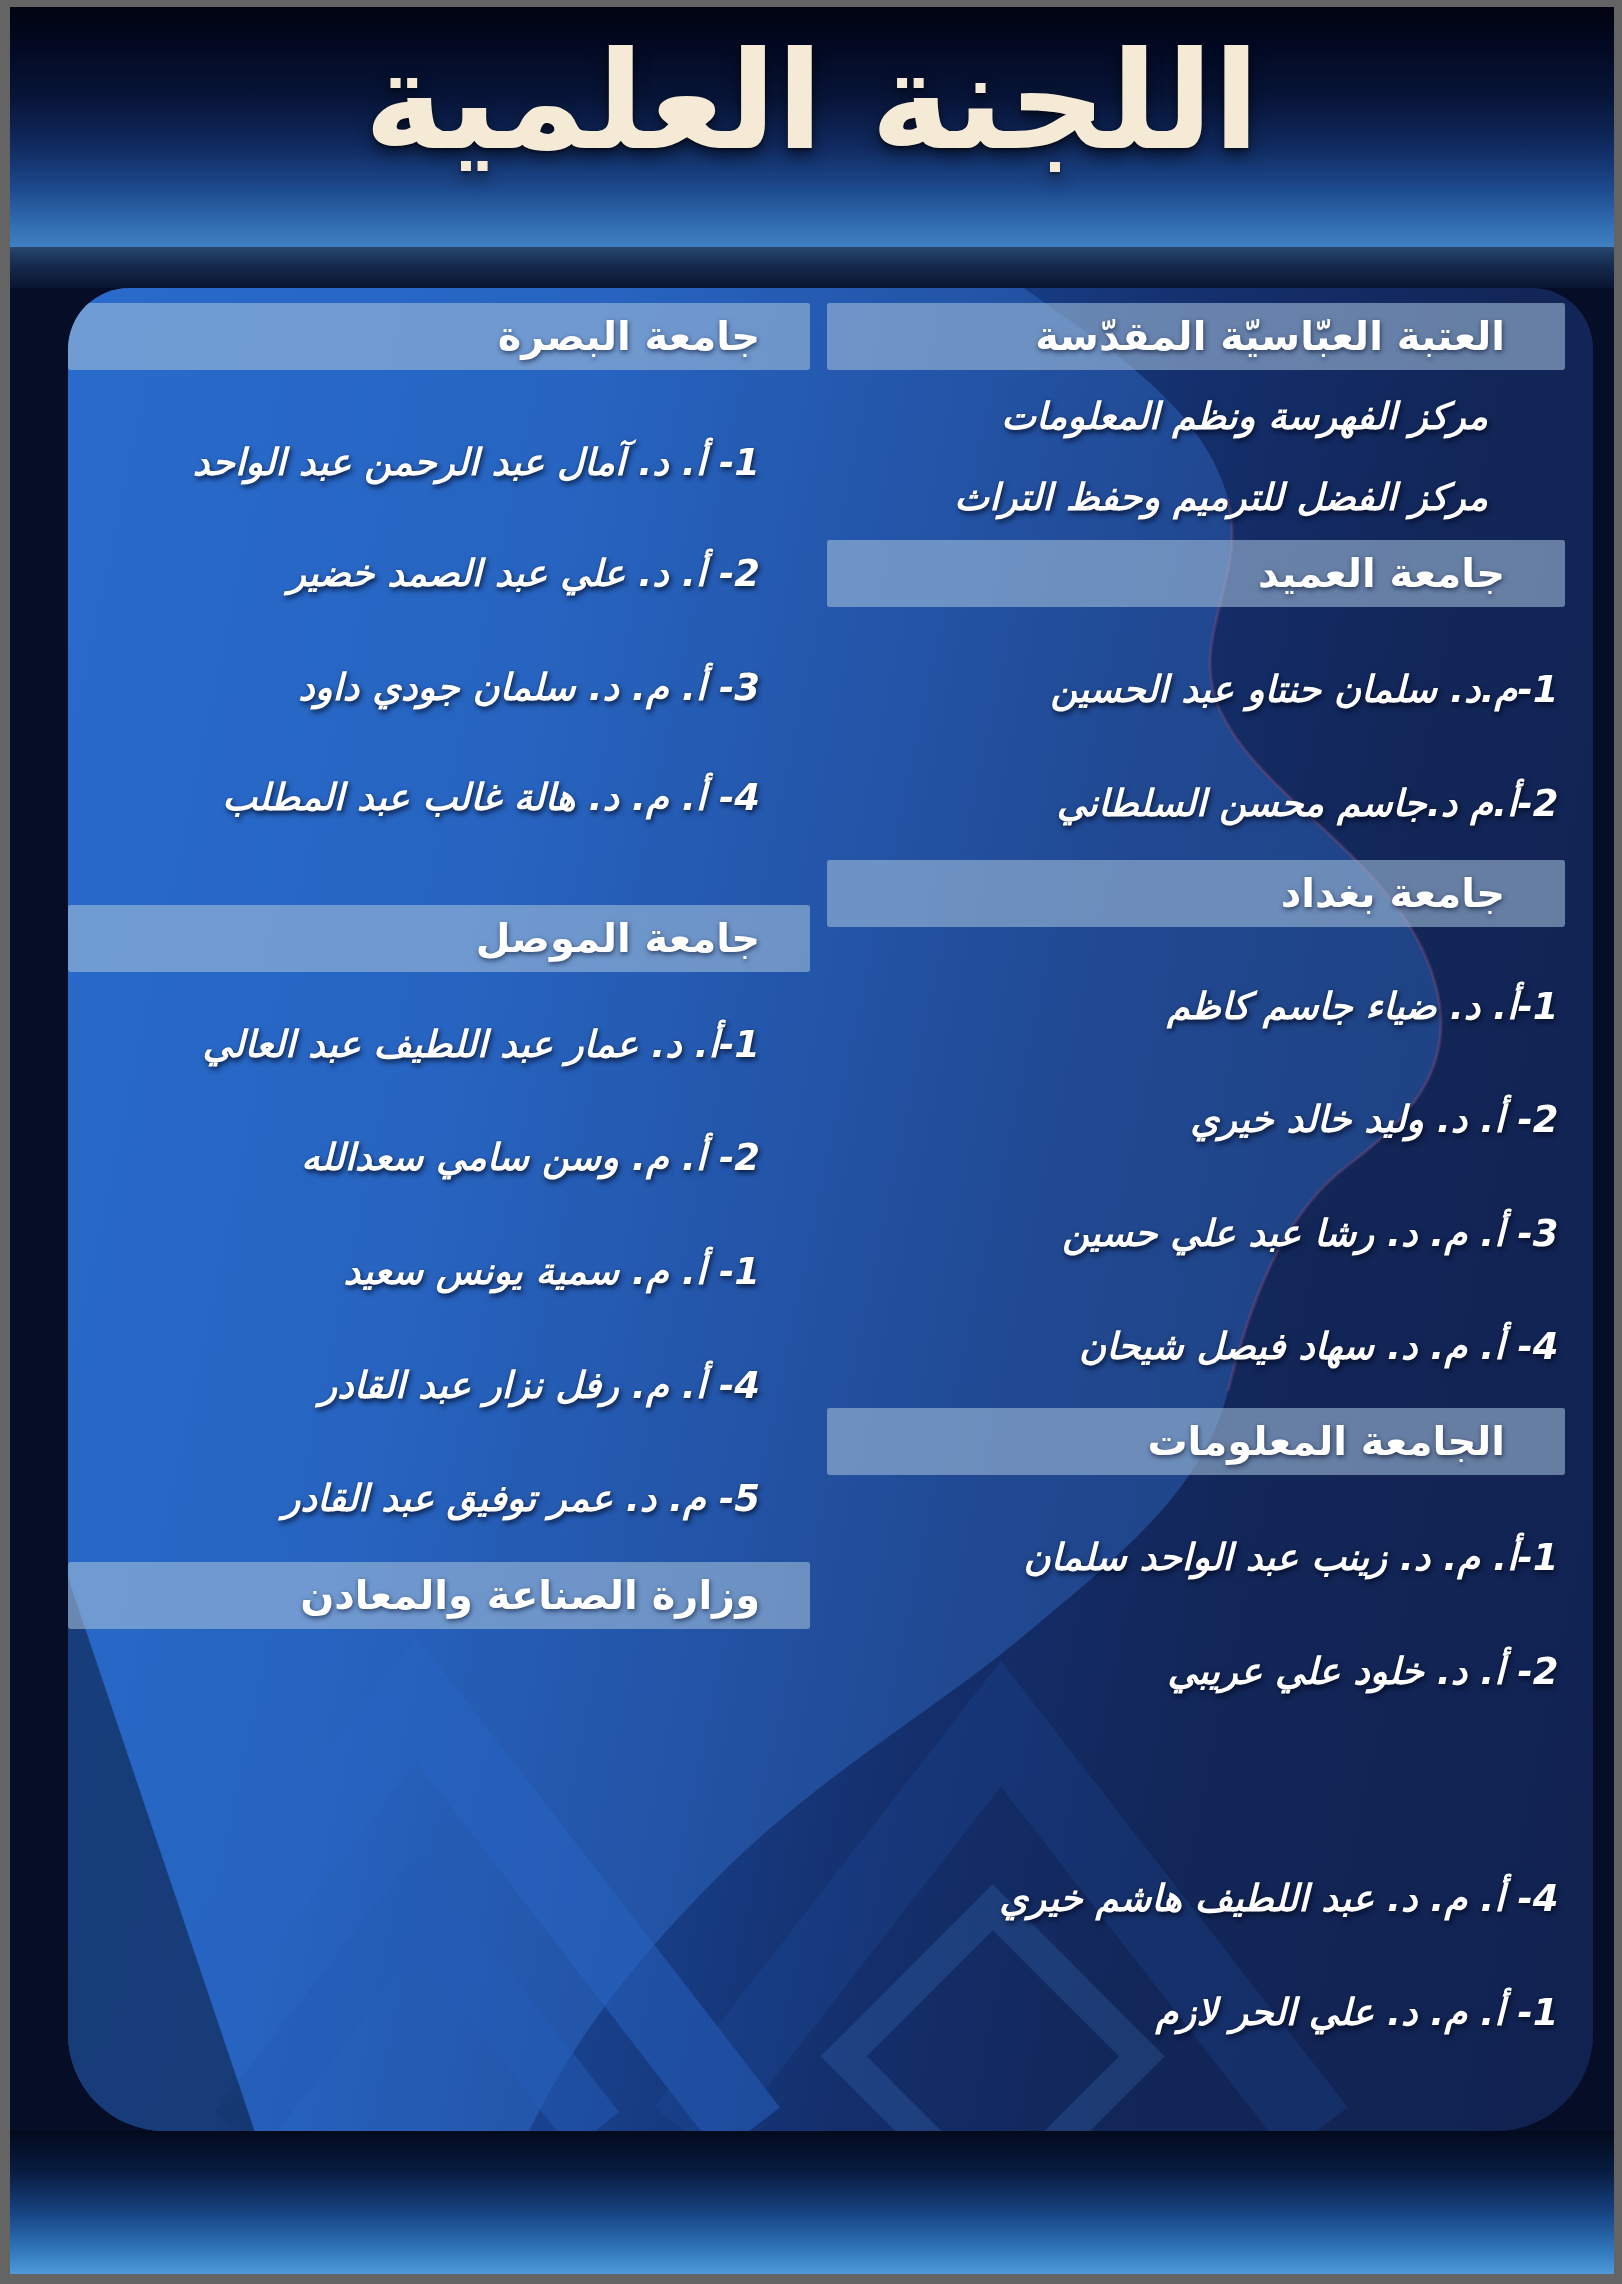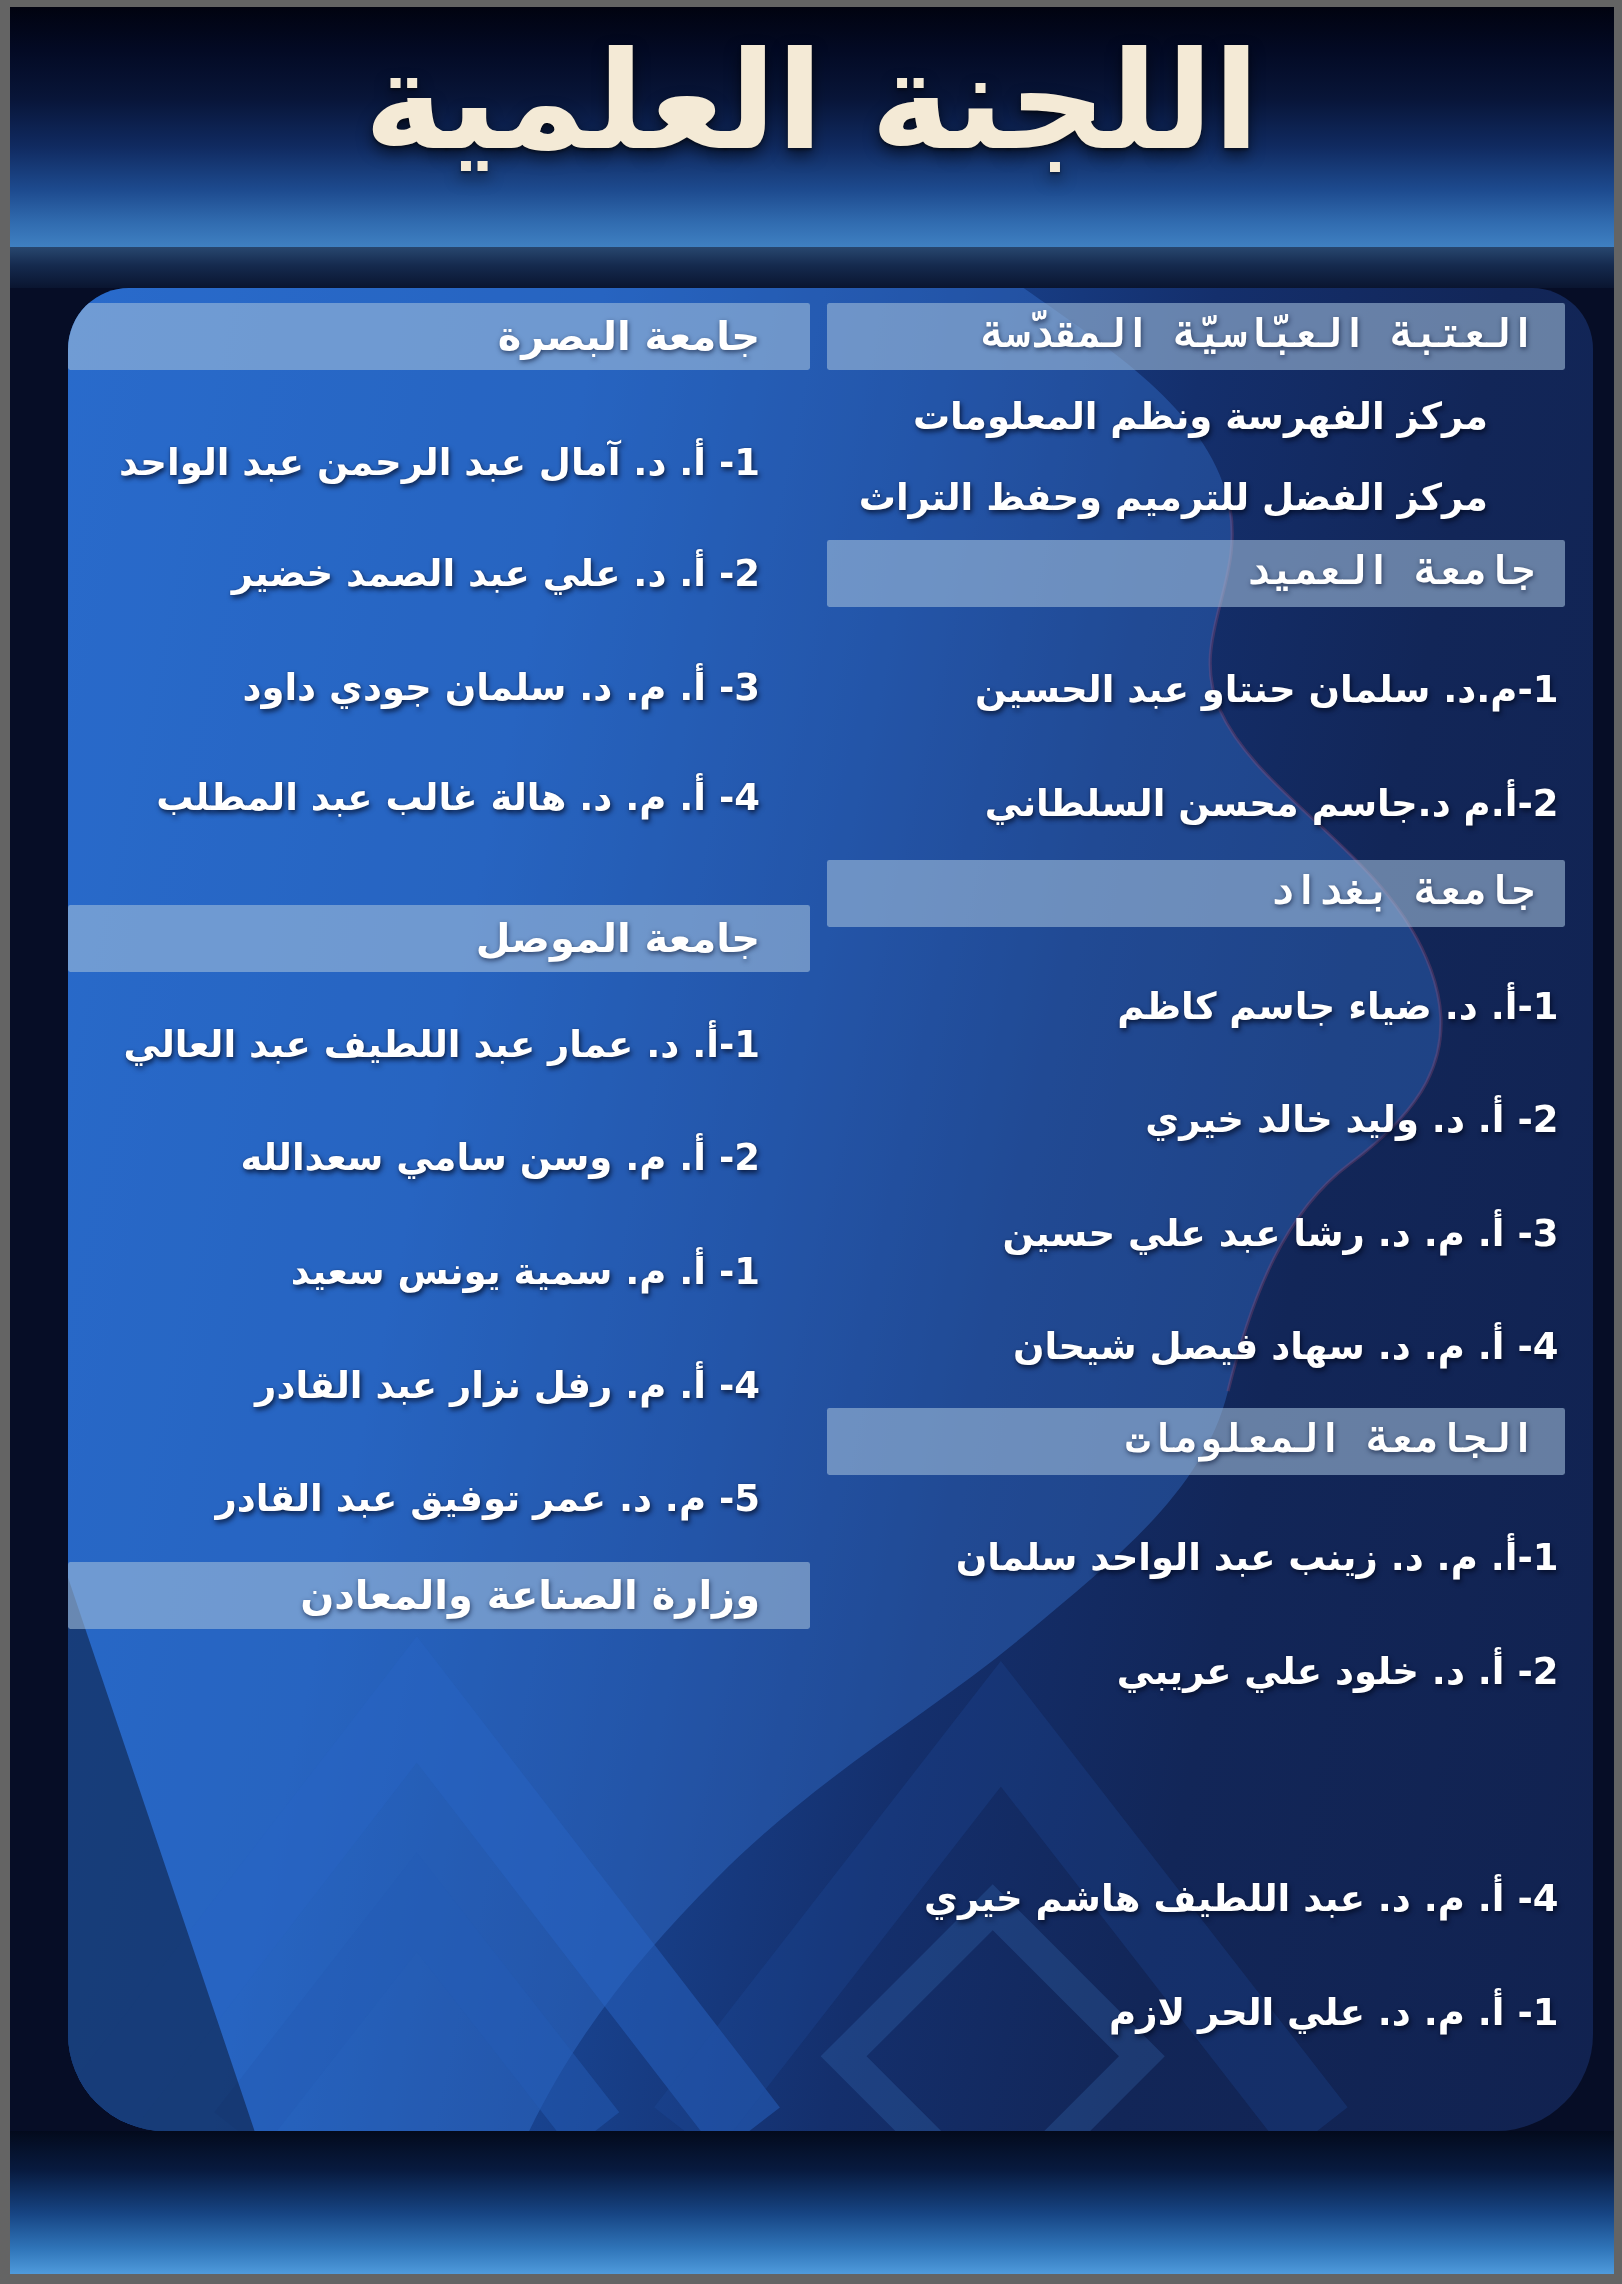--- a/index.html
+++ b/index.html
@@ -59,28 +59,29 @@
     border-radius:2.4px;
     box-sizing:border-box;
     line-height:67px;
     font-size:40px;font-weight:bold;color:#ffffff;
     text-align:right;
     padding-left:16px;
     text-shadow:0.8px 2.4px 4.9px rgba(8,18,48,0.65);
     white-space:nowrap;
   }
   .band.pr{padding-right:50px;}
-  .band.pr2{padding-right:30px;font-family:Liberation Mono, monospace;}
+  .band.pr2{padding-right:60px;}
   .item{
     position:absolute;
     font-size:37px;font-weight:bold;color:#ffffff;
     line-height:58px;
     text-align:center;
     white-space:nowrap;
     text-shadow:1.6px 3.2px 5.7px rgba(2,8,30,0.7), 0 0 1.6px rgba(2,8,40,0.4);
+    font-style:italic;
   }
   .col-left .item{right:50px;}
   .col-right .item{right:6.5px;}
   .col-right .item.center-line{right:77px;}
 </style>
 </head>
 <body>
 
 <div class="root">
   <div class="page"></div>

